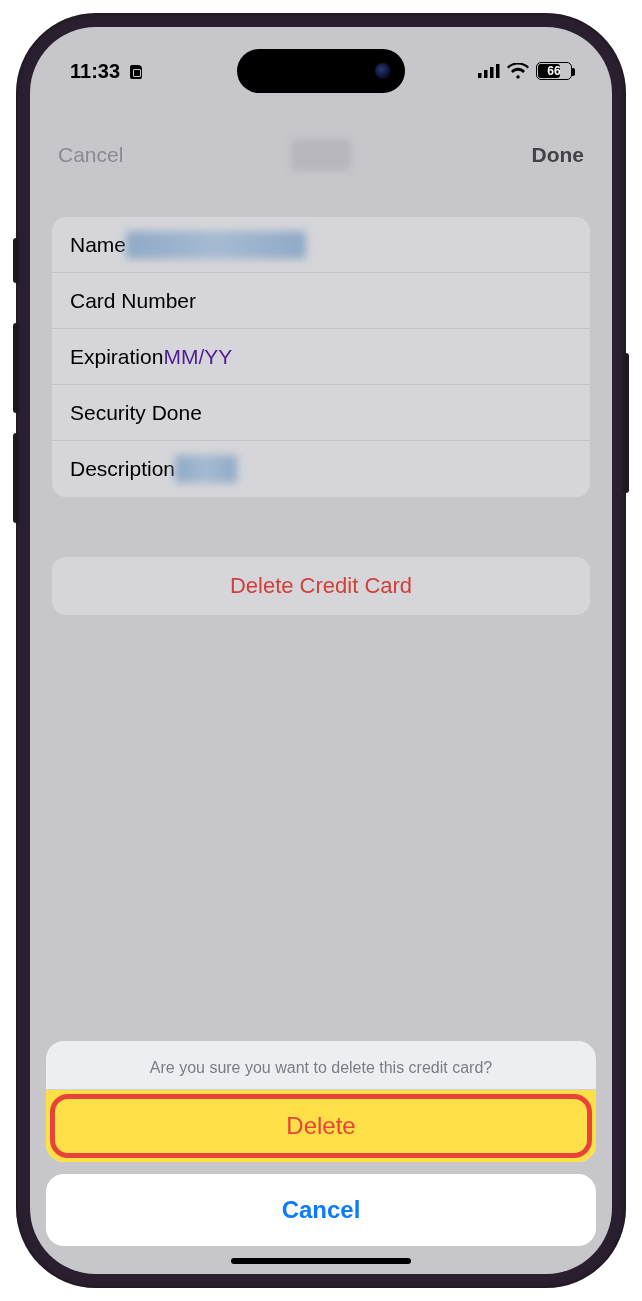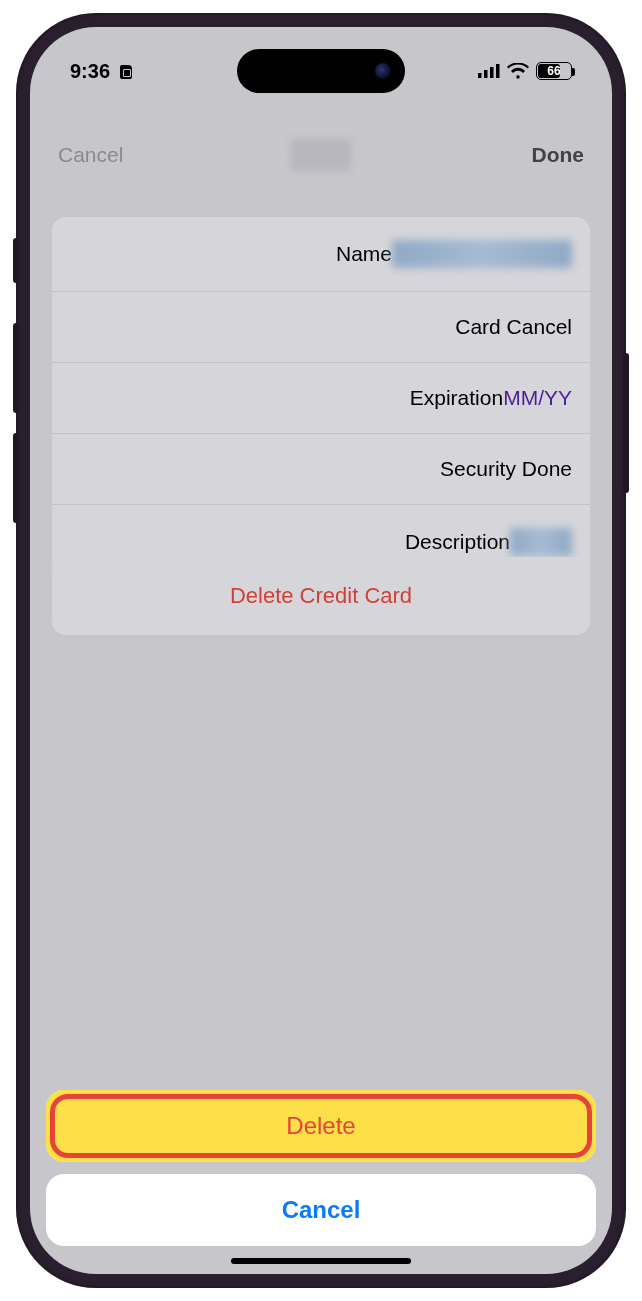--- a/index.html
+++ b/index.html
@@ -116,22 +116,22 @@
   }
 
   
   .form-group {
     position:absolute; top: 190px; left: 22px; right: 22px;
     background: #d6d6da;
     border-radius: 14px;
     overflow: hidden;
   }
   .form-row {
-    display:flex; align-items:center; justify-content:flex-end;
-    padding: 23px 18px;
+    display:flex; align-items:center; justify-content:flex-start;
+    padding: 4px 18px;
     border-bottom: 1px solid #c2c2c7;
     font-size: 21px;
     color: #000;
     min-height: 56px;
   }
   .form-row:last-child { border-bottom: none; }
   .form-placeholder { color: #4c1d95; }
   .blur-box {
     background: linear-gradient(90deg, #8fa9c6, #a6bad2, #8fa9c6);
     filter: blur(4px);
@@ -139,21 +139,21 @@
   }
   .blur-name { width: 180px; height: 28px; }
   .blur-desc { width: 62px; height: 28px; }
 
   
   .delete-card {
     position:absolute; top: 530px; left: 22px; right: 22px;
     background: #d6d6da;
     border-radius: 14px;
     text-align:center;
-    padding: 26px;
+    padding: 16px;
     font-size: 22px;
     color: #d13f37;
   }
   .action-sheet {
     position:absolute;
     left: 16px; right: 16px; bottom: 28px;
   }
   .sheet-group {
     background: #eceef1;
     border-radius: 18px;
@@ -205,21 +205,21 @@
 <div class="phone-frame">
   <div class="side-btn btn-left-1"></div>
   <div class="side-btn btn-left-2"></div>
   <div class="side-btn btn-left-3"></div>
   <div class="side-btn btn-right"></div>
 
   <div class="screen">
 
     <div class="status-bar">
       <div>
-        <span>9:36</span>
+        <span>11:33</span>
         <span class="sim-icon"></span>
       </div>
       <div class="status-right">
         <span class="signal">
           <svg width="22" height="14" viewBox="0 0 22 14">
               <rect x="0" y="9" width="3.5" height="5" fill="#000"></rect>
               <rect x="6" y="6" width="3.5" height="8" fill="#000"></rect>
               <rect x="12" y="3" width="3.5" height="11" fill="#000"></rect>
               <rect x="18" y="0" width="3.5" height="14" fill="#000"></rect>
             </svg>
@@ -245,39 +245,40 @@
       <div class="nav-title"></div>
       <div class="nav-done">Done</div>
     </div>
 
     <div class="form-group">
       <div class="form-row">
         <span>Name</span>
         <span class="blur-box blur-name"></span>
       </div>
       <div class="form-row">
-        <span>Card Cancel</span>
+        <span>Card Number</span>
       </div>
       <div class="form-row">
         <span>Expiration</span>
         <span class="form-placeholder">MM/YY</span>
       </div>
       <div class="form-row">
         <span>Security Done</span>
       </div>
       <div class="form-row">
         <span>Description</span>
         <span class="blur-box blur-desc"></span>
       </div>
     </div>
 
     <div class="delete-card">Delete Credit Card</div>
 
     <div class="action-sheet">
       <div class="sheet-group">
+        <div class="sheet-title">Are you sure you want to delete this credit card?</div>
         <div class="sheet-btn sheet-delete">
           <span>Delete</span>
           <span class="highlight-ring"></span>
         </div>
       </div>
       <div class="sheet-single">Cancel</div>
     </div>
 
     <div class="home-indicator"></div>
 

